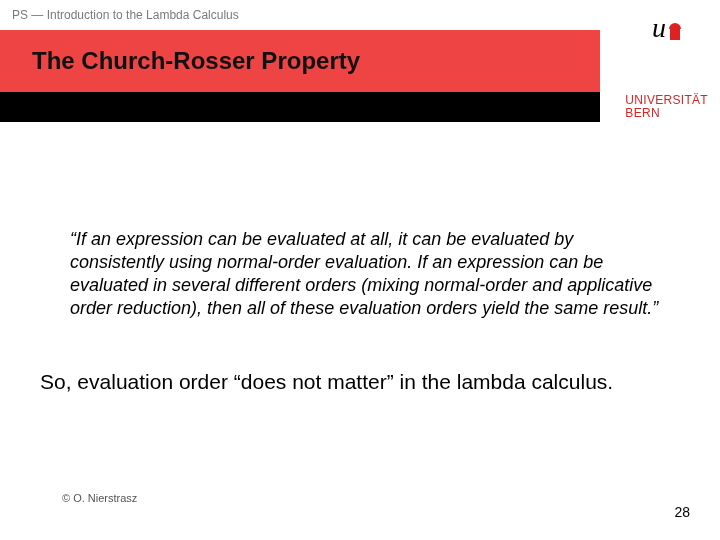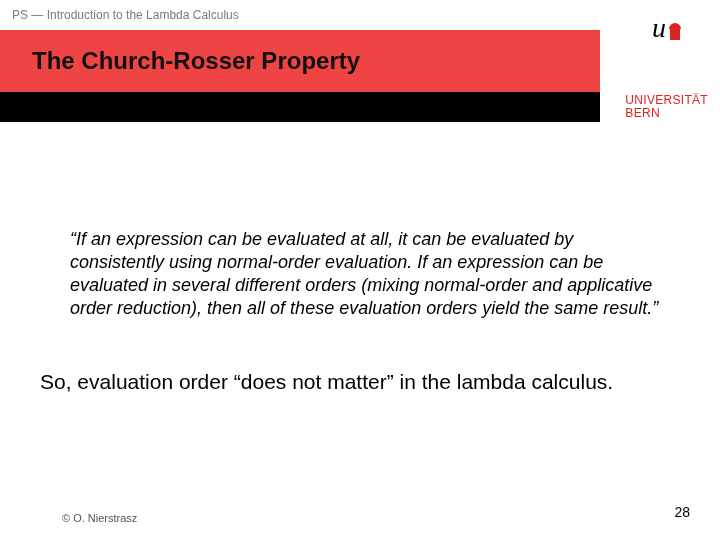--- a/index.html
+++ b/index.html
@@ -10,21 +10,21 @@
   .title { font-size: 24px; font-weight: bold; color: #111; }
   .black-band { position: absolute; top: 92px; left: 0; width: 720px; height: 30px; background: #000; }
   .logo-box { position: absolute; top: 0; right: 0; width: 120px; height: 122px; background: #fff; }
   .logo-u { position: absolute; top: 12px; right: 40px; display: flex; align-items: flex-end; }
   .logo-u .u { font-family: "Times New Roman", serif; font-size: 28px; font-style: italic; color: #000; }
   .logo-u .b { width: 10px; height: 11px; background: #d22; margin-left: 4px; margin-bottom: 4px; position: relative; }
   .logo-u .b::before { content: ""; position: absolute; left: -1px; top: -6px; width: 12px; height: 6px; background: #d22; border-radius: 6px 6px 0 0; }
   .uni-label { position: absolute; top: 94px; right: 12px; font-size: 12px; color: #d22; line-height: 1.1; text-align: left; letter-spacing: 0.3px; }
   .quote { position: absolute; top: 228px; left: 70px; width: 590px; font-size: 18px; font-style: italic; color: #000; line-height: 1.28; }
   .summary { position: absolute; top: 370px; left: 40px; width: 640px; font-size: 21px; color: #000; }
-  .footer-left { position: absolute; bottom: 16px; left: 62px; font-size: 11px; color: #555; }
+  .footer-left { position: absolute; bottom: 36px; left: 62px; font-size: 11px; color: #555; }
   .footer-right { position: absolute; bottom: 20px; right: 30px; font-size: 14px; color: #000000; }
 </style>
 </head>
 <body>
 
 <div class="slide">
 
   <div class="breadcrumb">PS — Introduction to the Lambda Calculus</div>
 
   <div class="title-band">

